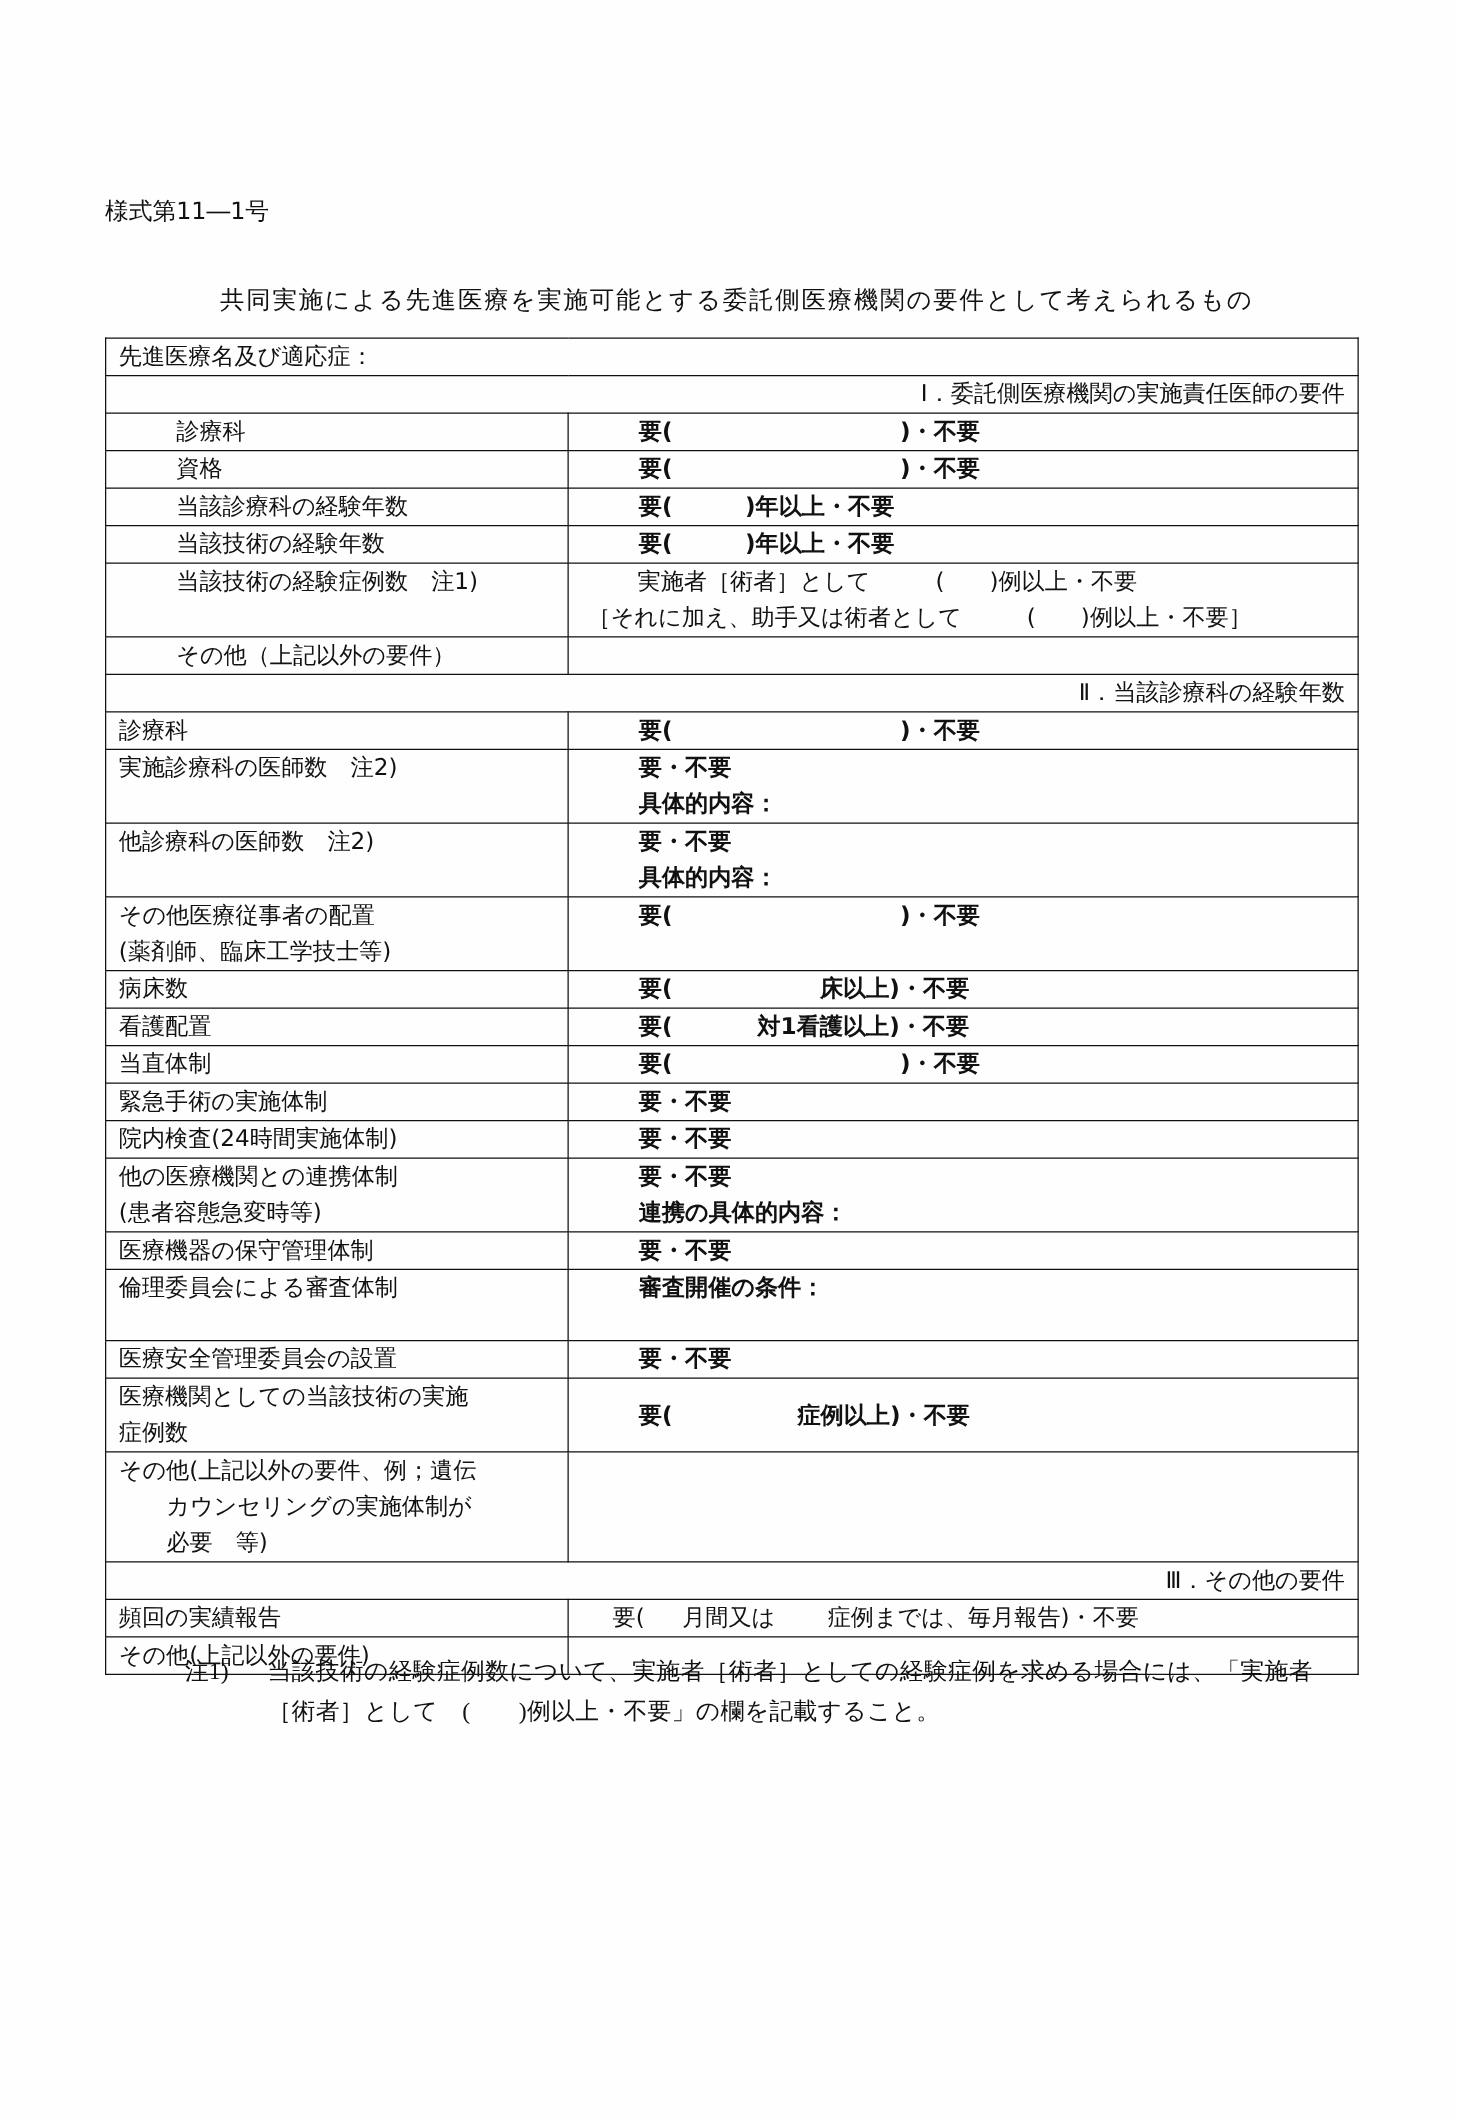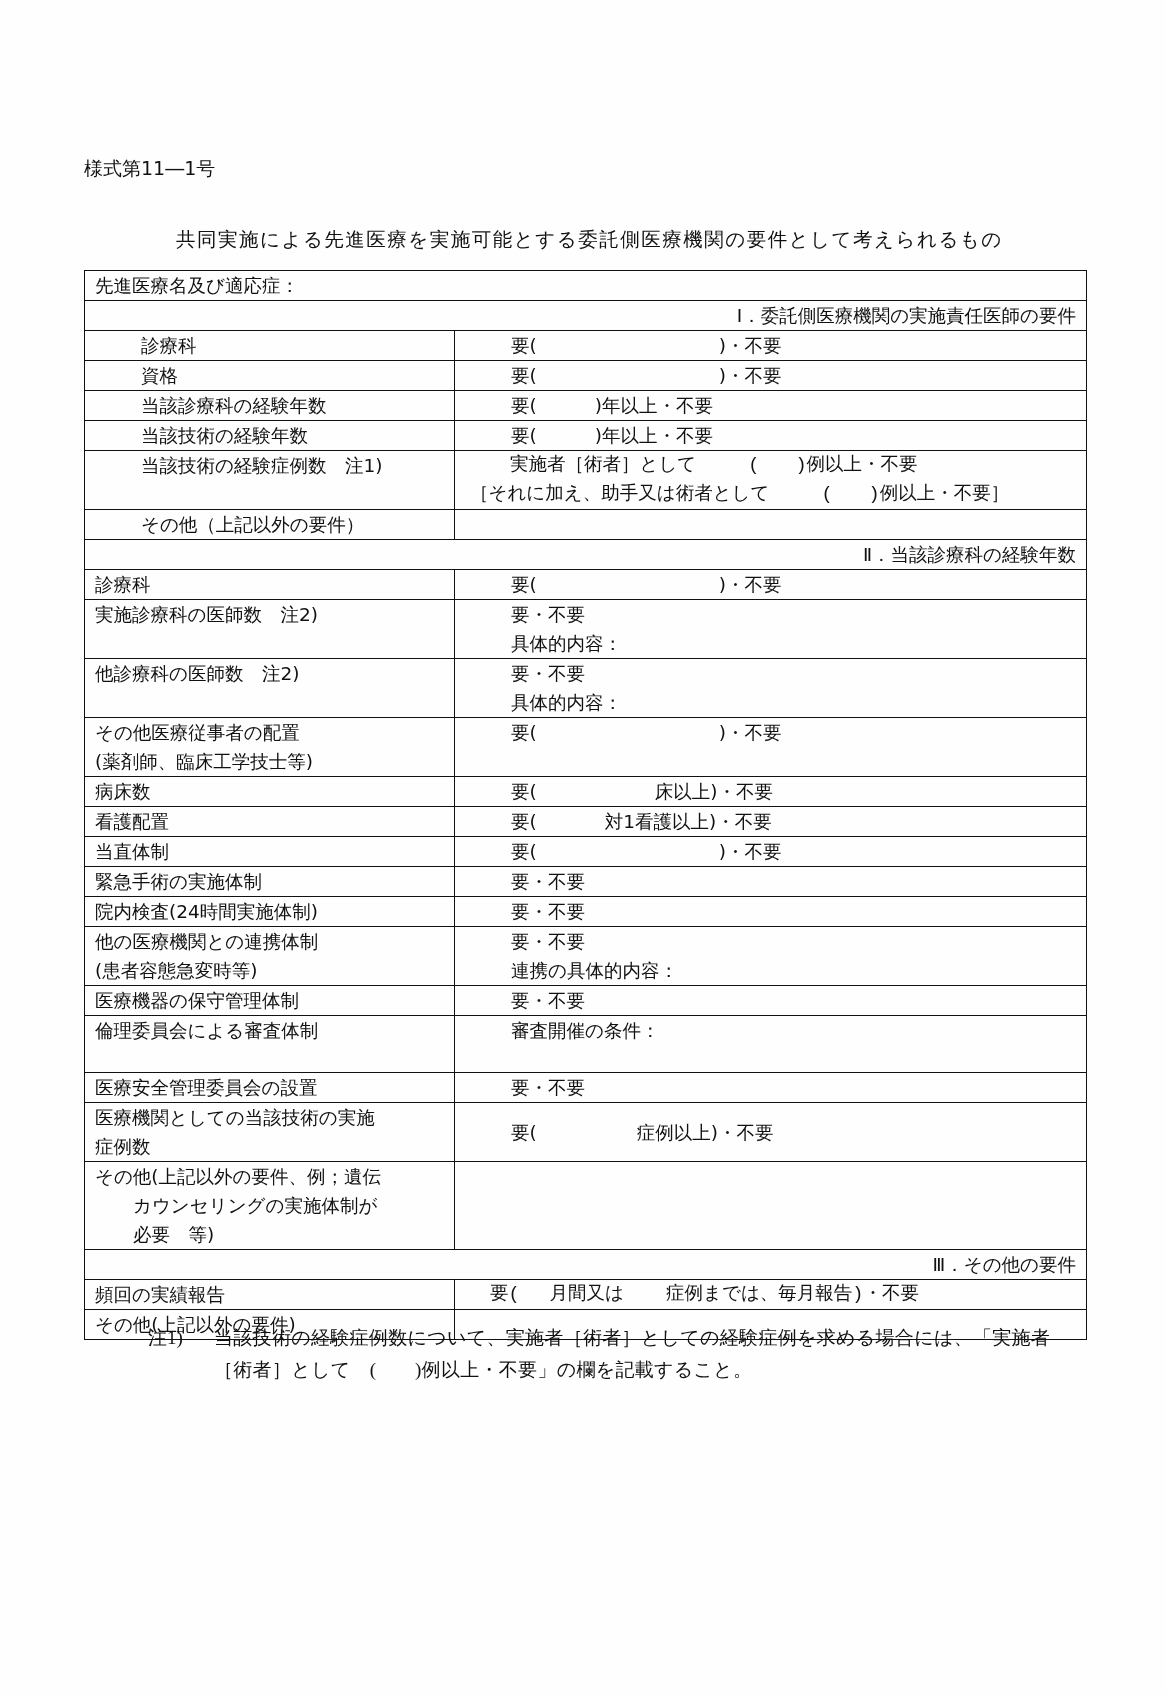--- a/index.html
+++ b/index.html
@@ -7,22 +7,22 @@
          font-family:"DejaVu Sans", sans-serif; color:#111; }
   .form-no { position:absolute; left:84px; top:156px; font-size:19px; }
   .title { position:absolute; left:176px; top:226px; font-size:19.5px; letter-spacing:1.5px; }
   table.req { position:absolute; left:84px; top:270px; width:1002px; border-collapse:collapse;
               table-layout:fixed; font-size:18.5px; }
   table.req td { border:1.5px solid #111; padding:0 10px; vertical-align:top; line-height:29px; height:29px;
                  white-space:nowrap; overflow:hidden; }
   col.c1 { width:370px; } col.c2 { width:632px; }
   td.sec { text-align:right; }
   td.ind { padding-left:56px !important; }
-  td.val { padding-left:56px !important; }
-  td.val2 { padding-left:35px !important;font-family:Liberation Mono, monospace; }
+  td.val { padding-left:56px !important;font-weight:bold; }
+  td.val2 { padding-left:35px !important; }
   .line { display:block; }
   .gap { display:inline-block; }
   .notes { position:absolute; left:148px; top:1322px; width:940px; font-size:19px; line-height:32px; }
   .note { display:flex; margin-bottom:0;font-family:Liberation Serif, serif; }
   .note-label { width:66px; flex:none; }
   .note-text { flex:1; white-space:normal; letter-spacing:0.3px; }
 </style>
 </head>
 <body>
 

